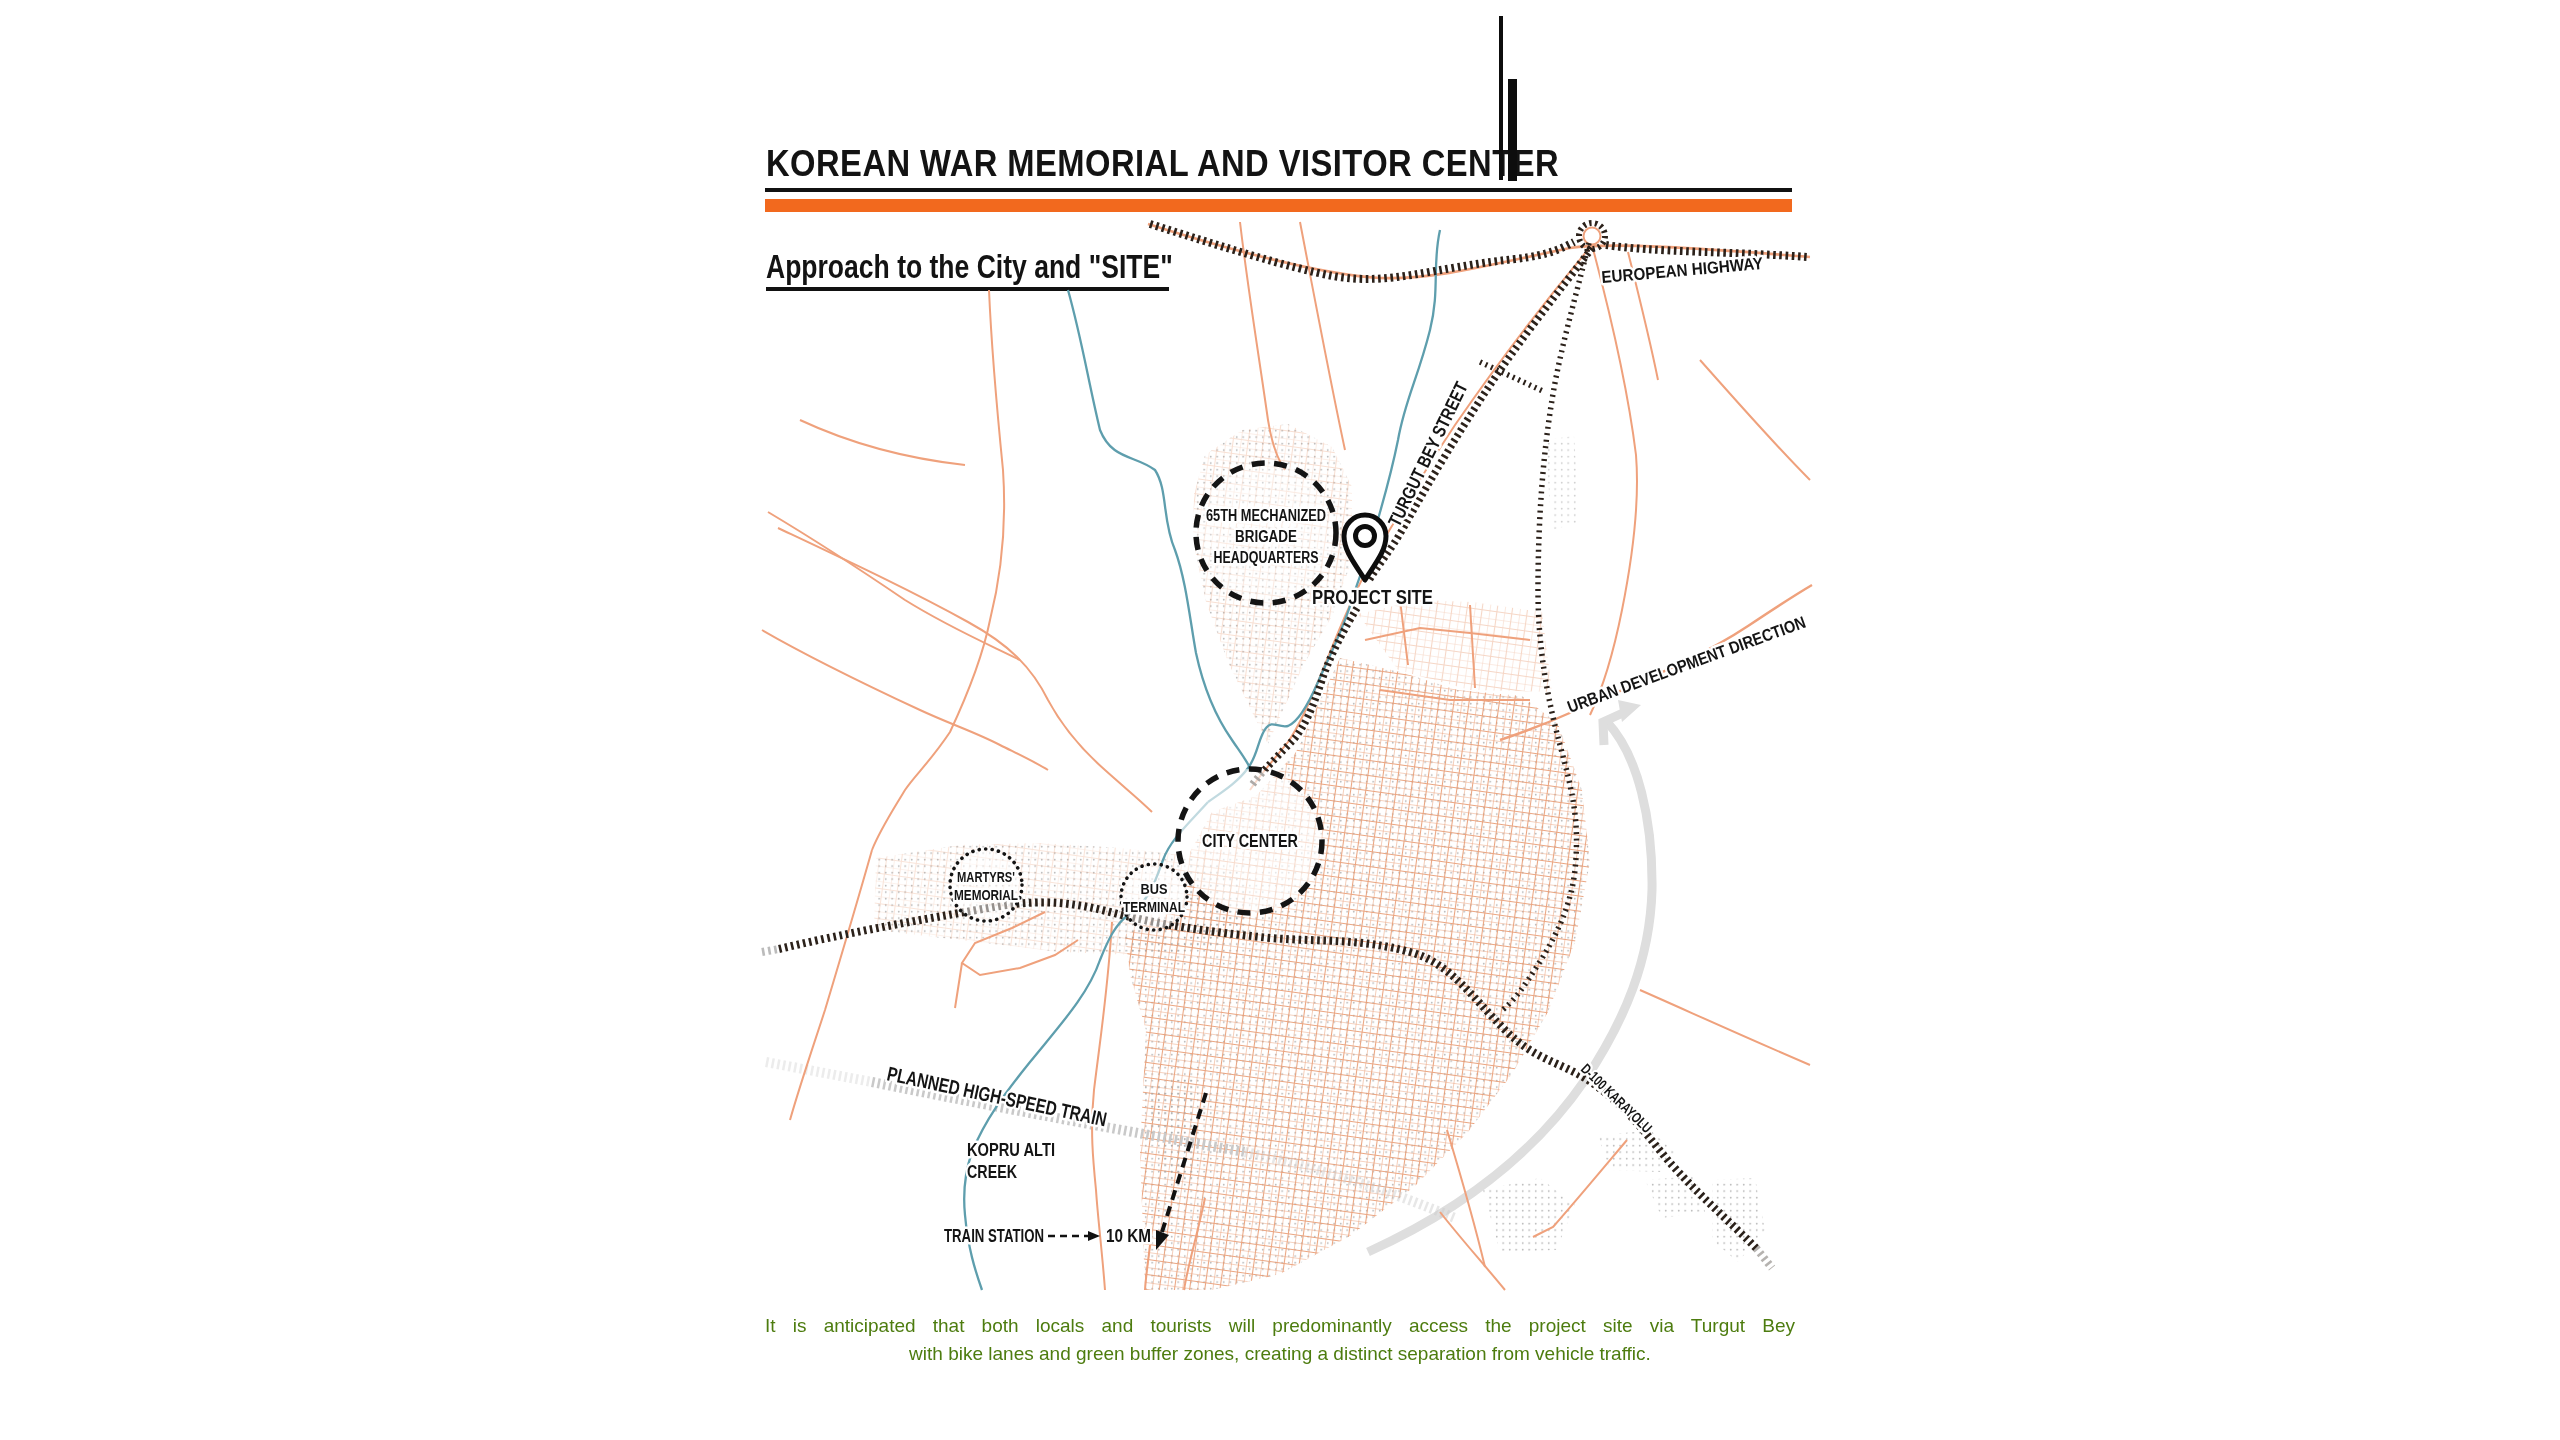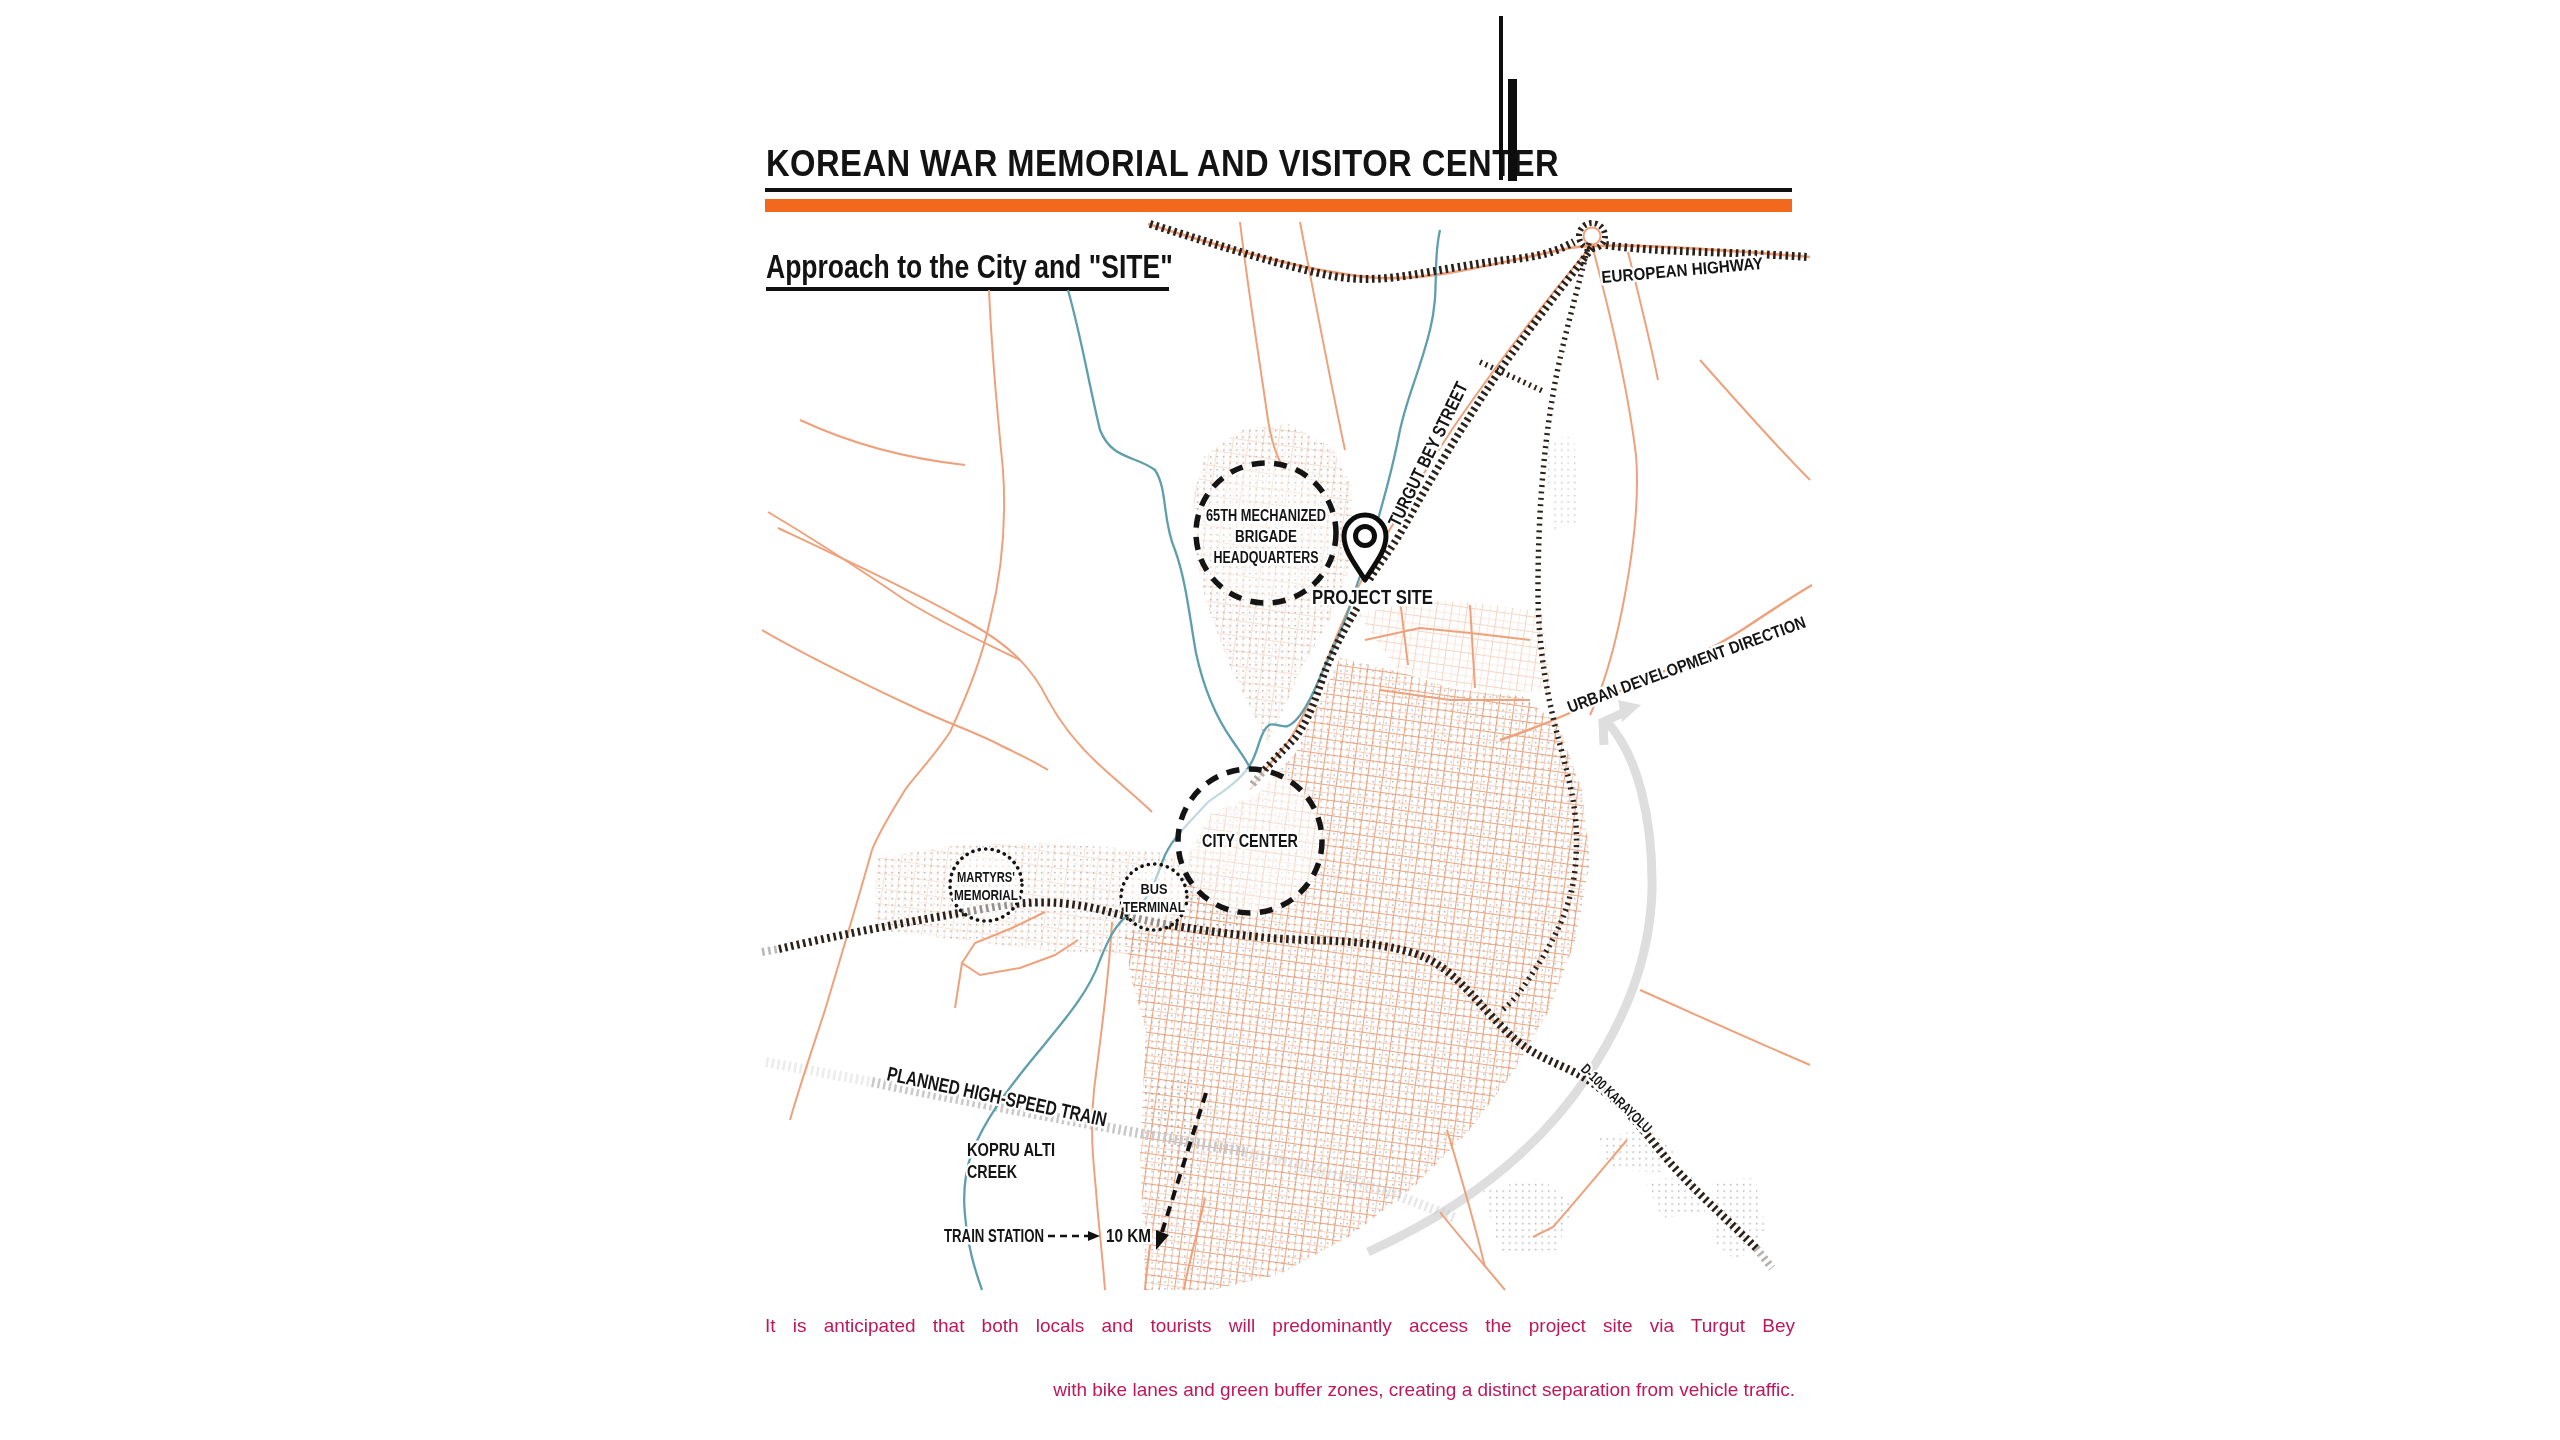--- a/index.html
+++ b/index.html
@@ -7,23 +7,23 @@
   .abs{position:absolute;}
   .title{left:766px;top:143px;font-size:37px;font-weight:700;letter-spacing:.5px;
          transform:scaleX(.885);transform-origin:left center;white-space:nowrap;color:#131313;}
   .bar-thin{left:1499px;top:16px;width:4px;height:164px;background:#0d0d0d;}
   .bar-thick{left:1508px;top:79px;width:9px;height:102px;background:#0d0d0d;}
   .rule{left:765px;top:188px;width:1027px;height:4px;background:#111;}
   .accent{left:765px;top:199px;width:1027px;height:13px;background:#F2691E;}
   .subtitle{left:766px;top:247px;font-size:34px;font-weight:700;
             transform:scaleX(.78);transform-origin:left center;white-space:nowrap;color:#131313;}
   .subrule{left:766px;top:287px;width:403px;height:3.5px;background:#111;}
-  .para{left:765px;top:1312px;width:1030px;font-size:19px;line-height:28px;color:#be185d;}
+  .para{left:765px;top:1312px;width:1030px;font-size:19px;line-height:28px;color:#4d7c0f;}
   .para .j{text-align:justify;text-align-last:justify;}
-  .para .l{text-align:right;margin-top:36px;}
+  .para .l{text-align:center;}
   svg text{font-family:"Liberation Sans",sans-serif;fill:#141414;font-weight:700;}
   .halo{paint-order:stroke;stroke:#ffffff;stroke-width:5px;stroke-linejoin:round;}
 </style>
 </head>
 <body>
 
 <div class="abs title">KOREAN WAR MEMORIAL AND VISITOR CENTER</div>
 <div class="abs bar-thin"></div>
 <div class="abs bar-thick"></div>
 <div class="abs rule"></div>

